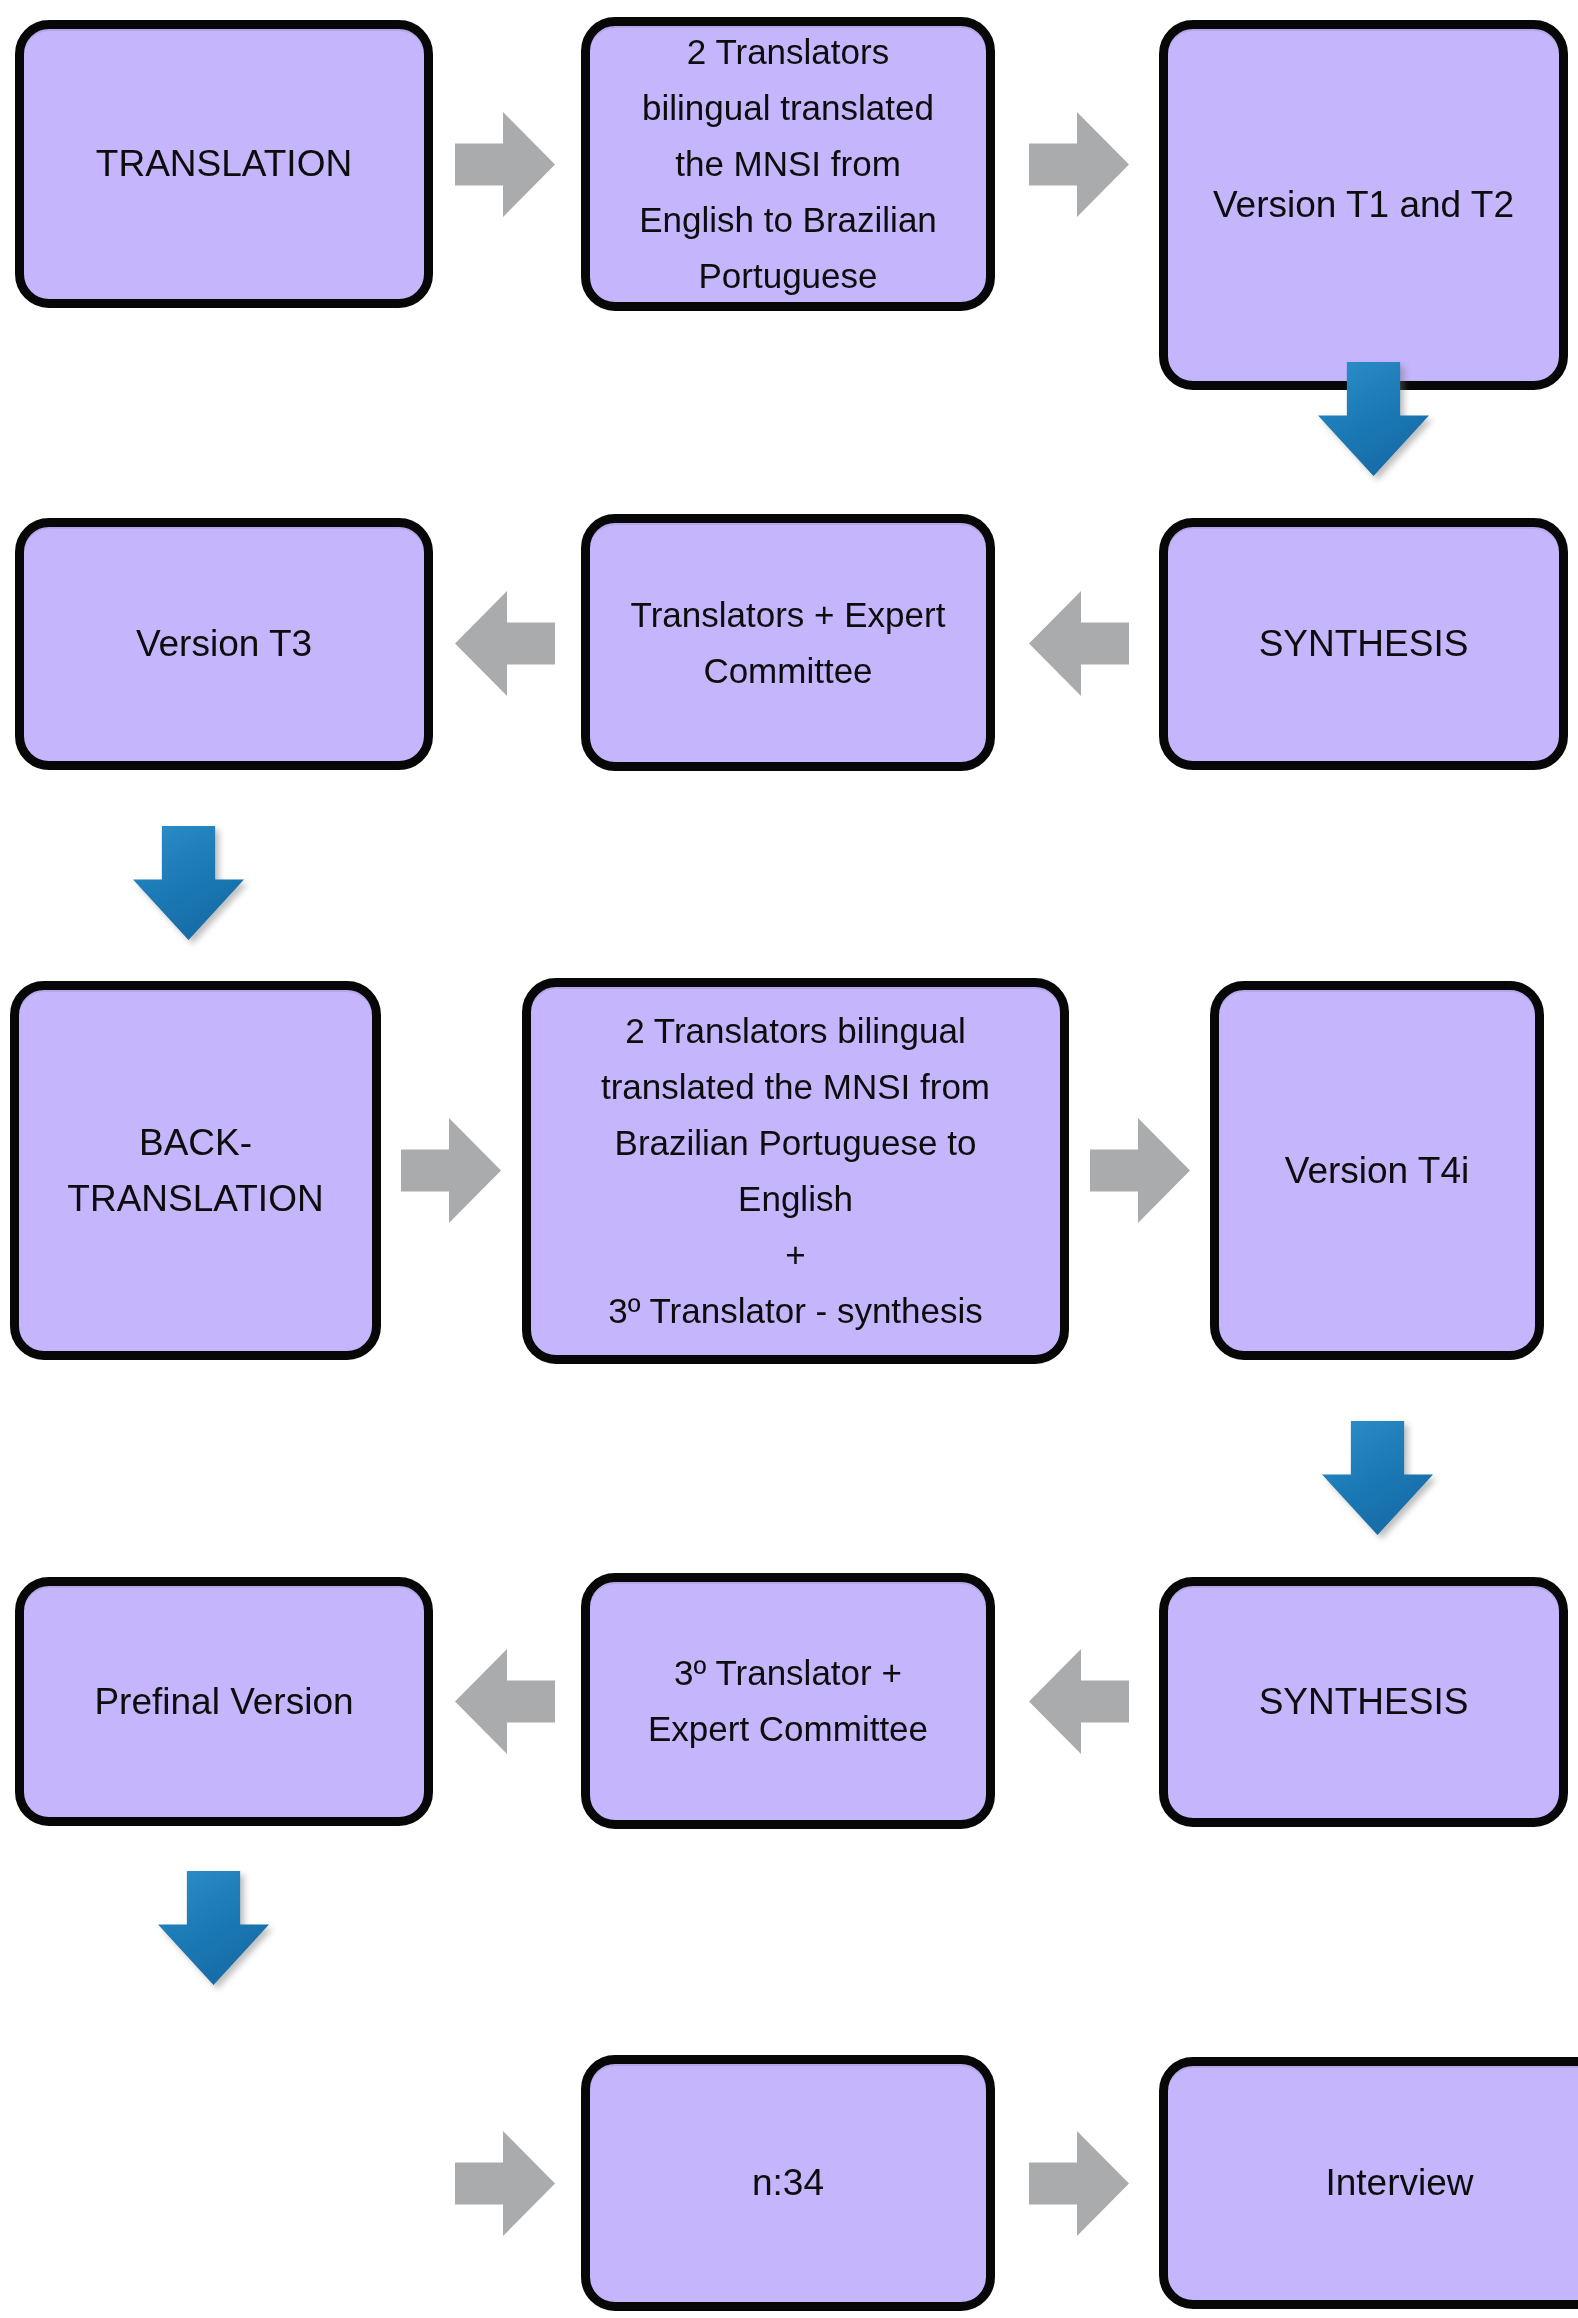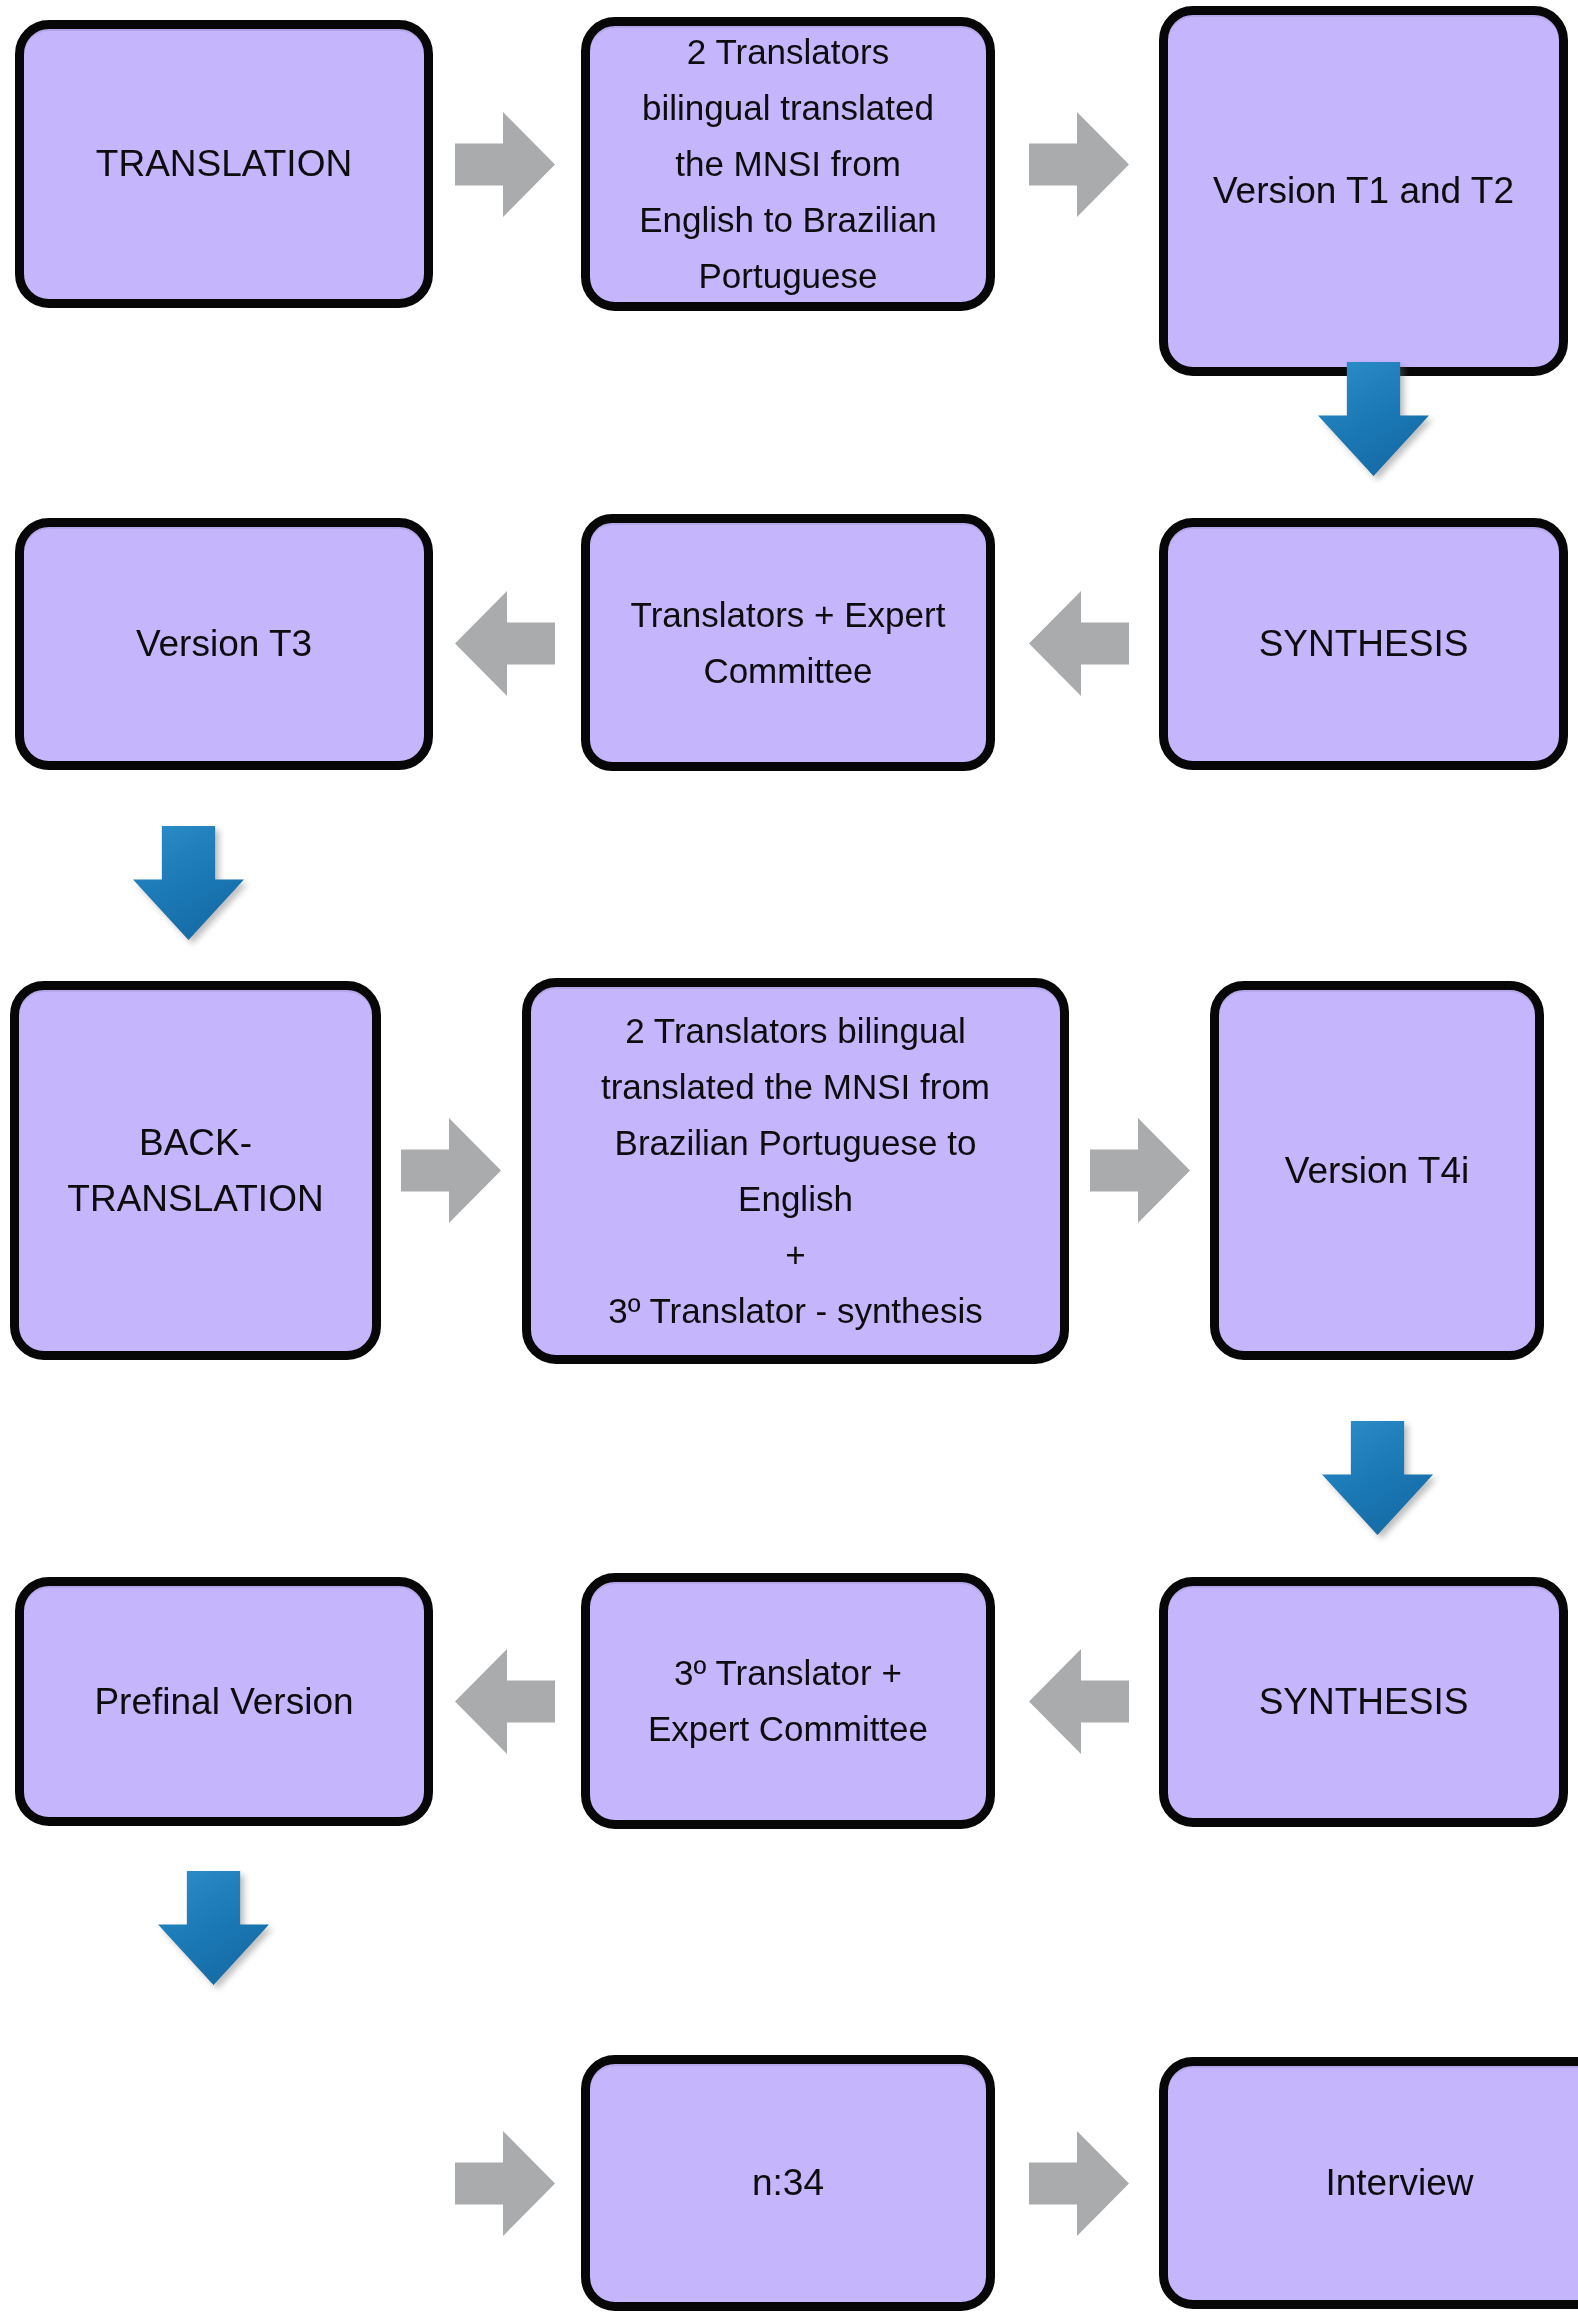--- a/index.html
+++ b/index.html
@@ -59,29 +59,29 @@
 <div class="canvas">
 
   <div class="box" style="left:15px; top:20px; width:418px; height:288px;">TRANSLATION</div>
   <div class="arrow-gray right" style="left:455px; top:112px;"></div>
   <div class="box multi" style="left:581px; top:17px; width:414px; height:294px;">2 Translators
 bilingual translated
 the MNSI from
 English to Brazilian
 Portuguese</div>
   <div class="arrow-gray right" style="left:1029px; top:112px;"></div>
-  <div class="box" style="left:1159px; top:6px; width:409px; height:370px;">Version T1 and T2</div>
+  <div class="box" style="left:1159px; top:20px; width:409px; height:370px;">Version T1 and T2</div>
 
   <div class="arrow-blue-wrap" style="left:1318px; top:362px;">
     <div class="arrow-blue"></div>
   </div>
 
   <div class="box" style="left:15px; top:518px; width:418px; height:252px;">Version T3</div>
   <div class="arrow-gray left" style="left:455px; top:591px;"></div>
-  <div class="box multi" style="left:581px; top:514px; width:414px; height:257px;border-radius:31px;">Translators + Expert
+  <div class="box multi" style="left:581px; top:514px; width:414px; height:257px;">Translators + Expert
 Committee</div>
   <div class="arrow-gray left" style="left:1029px; top:591px;"></div>
   <div class="box" style="left:1159px; top:518px; width:409px; height:252px;">SYNTHESIS</div>
 
   <div class="arrow-blue-wrap" style="left:133px; top:826px;">
     <div class="arrow-blue"></div>
   </div>
 
   <div class="box" style="left:10px; top:981px; width:371px; height:379px;">BACK-
 TRANSLATION</div>

